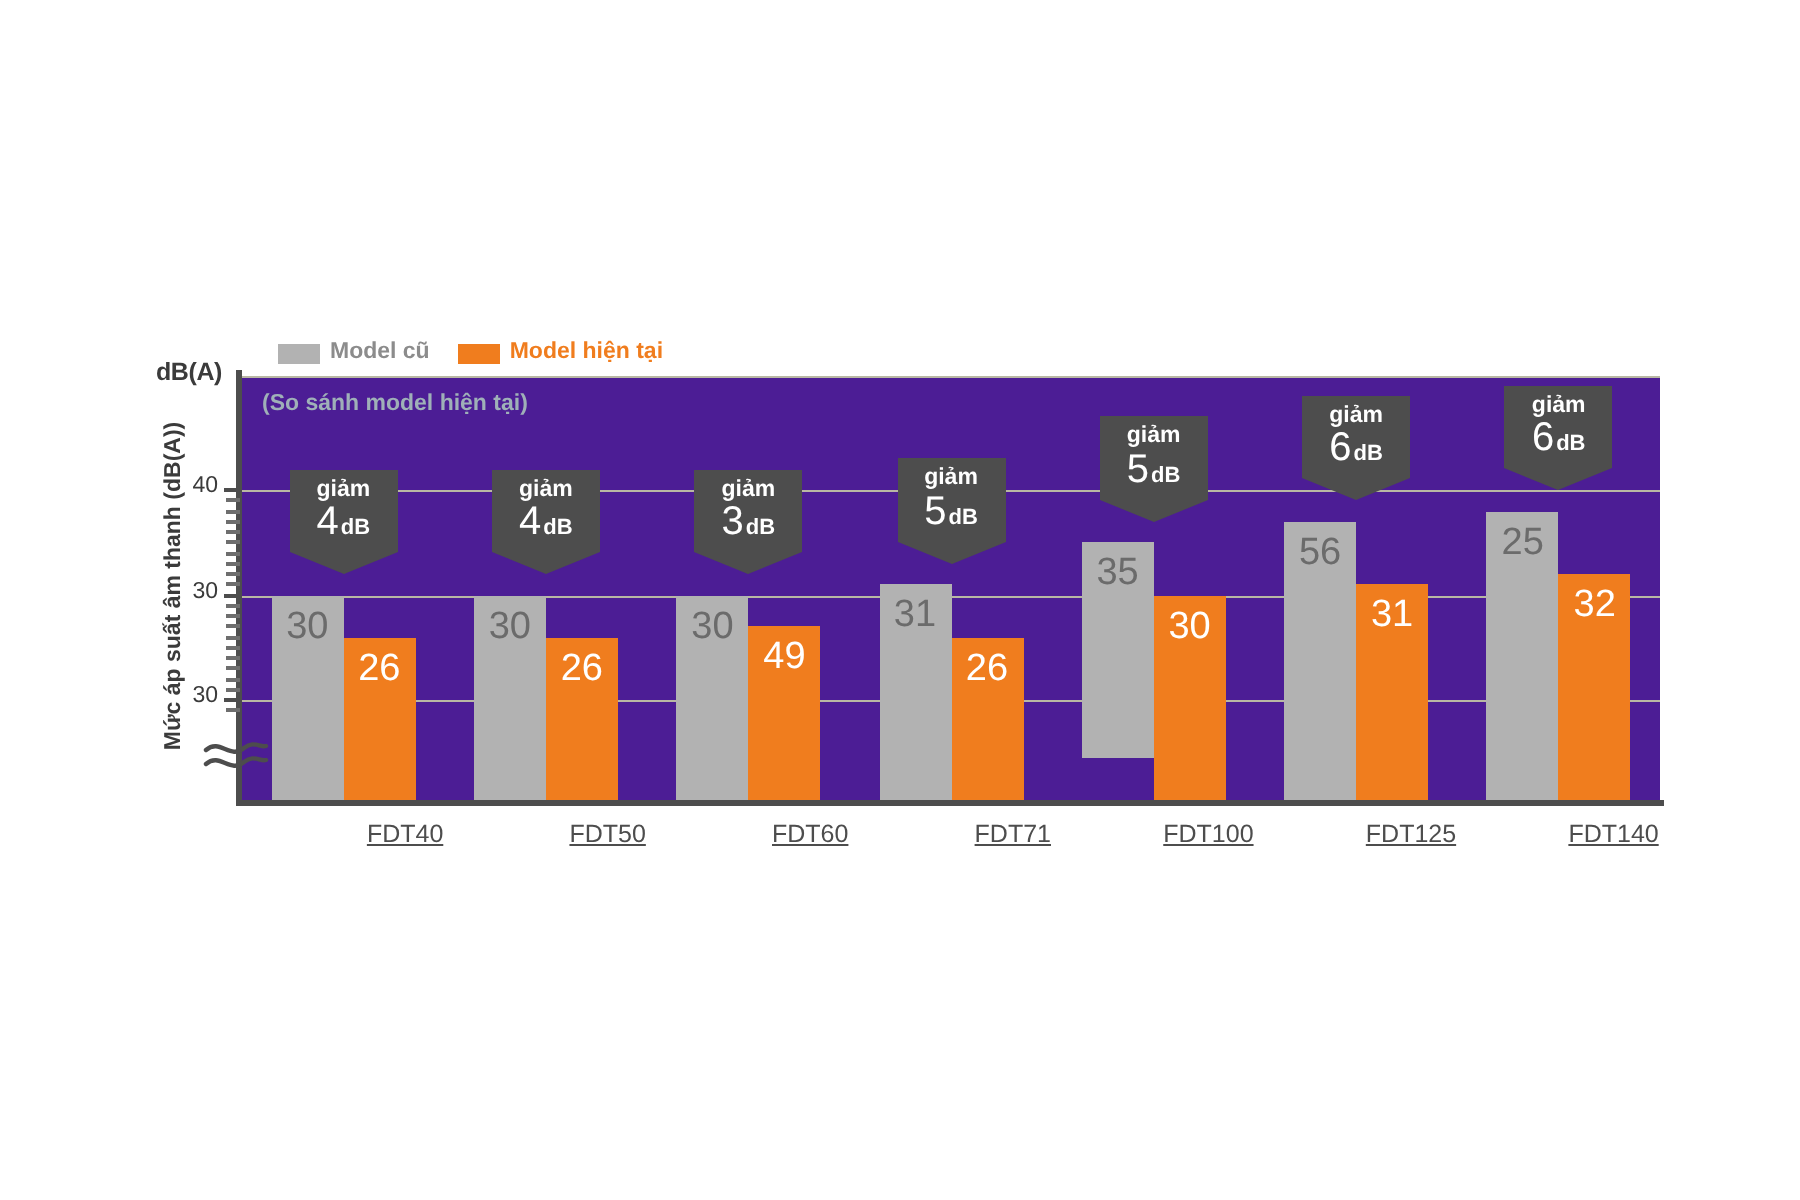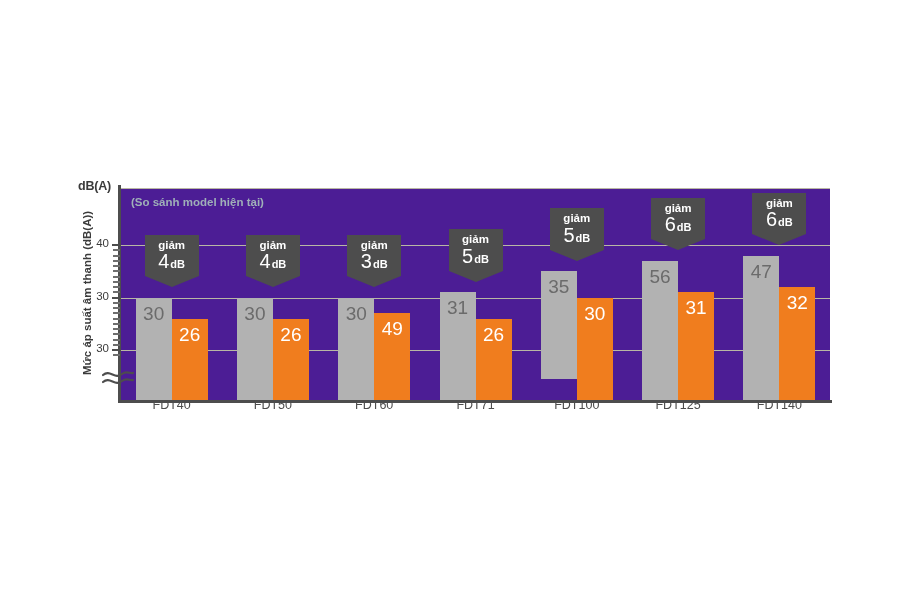--- a/index.html
+++ b/index.html
@@ -217,32 +217,43 @@
     height: 0;
     margin: 0 auto;
     border-left: 27px solid transparent;
     border-right: 27px solid transparent;
     border-top: 11px solid #4d4d4d;
   }
 
   
   .cat-label {
     position: absolute;
-    top: 398px;
+    top: 410px;
     font-size: 12.5px;
     color: #4d4d4d;
-    text-align: center;
+    text-align: right;
     white-space: nowrap;
+    text-decoration: underline;
   }
 </style>
 </head>
 <body>
 
 <div id="chart-root">
 
+  <div class="legend">
+    <div class="legend-item legend-old">
+      <span class="legend-swatch" style="background:#b2b2b2"></span>
+      <span class="legend-label">Model cũ</span>
+    </div>
+    <div class="legend-item legend-new">
+      <span class="legend-swatch" style="background:#f07d1e"></span>
+      <span class="legend-label">Model hiện tại</span>
+    </div>
+  </div>
 
   <div class="unit-label">dB(A)</div>
 
   <div class="yaxis-title">Mức áp suất âm thanh (dB(A))</div>
 
   <div class="plot">
     <div class="subtitle">(So sánh model hiện tại)</div>
     <div id="gridlines">
         <div class="gridline" style="top: 162px;"></div>
         <div class="gridline" style="top: 109.5px;"></div>
@@ -279,21 +290,21 @@
         <div class="bar bar-new" style="left: 455.786px; top: 109.5px; width: 36px; height: 102.5px;">
           <span class="bar-value">30</span>
         </div>
         <div class="bar bar-old" style="left: 521.071px; top: 72.75px; width: 36px; height: 139.25px;">
           <span class="bar-value">56</span>
         </div>
         <div class="bar bar-new" style="left: 557.071px; top: 104.25px; width: 36px; height: 107.75px;">
           <span class="bar-value">31</span>
         </div>
         <div class="bar bar-old" style="left: 622.357px; top: 67.5px; width: 36px; height: 144.5px;">
-          <span class="bar-value">47</span>
+          <span class="bar-value">25</span>
         </div>
         <div class="bar bar-new" style="left: 658.357px; top: 99px; width: 36px; height: 113px; padding-left: 13px;">
           <span class="bar-value">32</span>
         </div>
       </div>
     <div id="badges-layer">
         <div class="badge" style="left: 23.6429px; top: 46.5px;">
           <div class="badge-body">
             <div class="badge-word">giảm</div>
             <div class="badge-num-row"><span class="badge-num">4</span><span class="badge-unit">dB</span></div>

